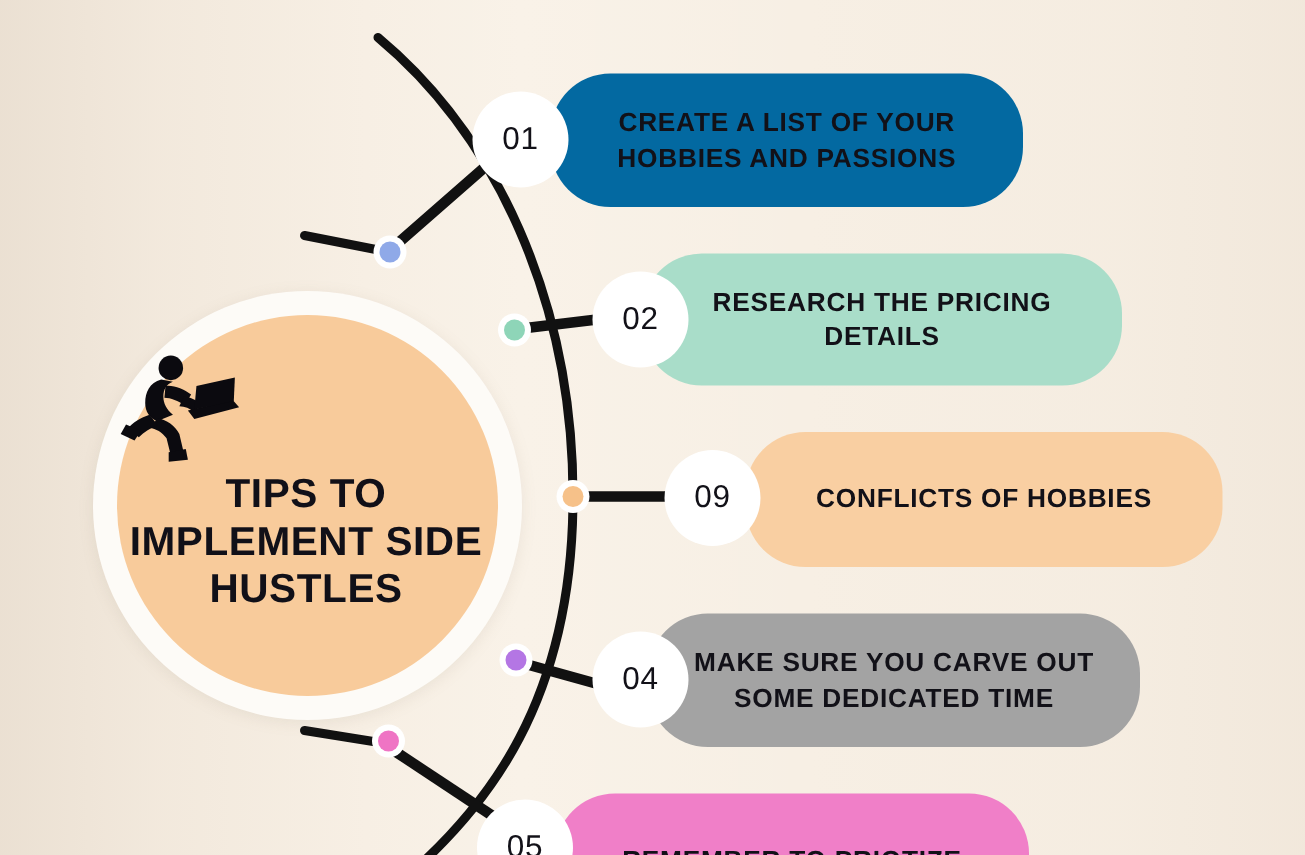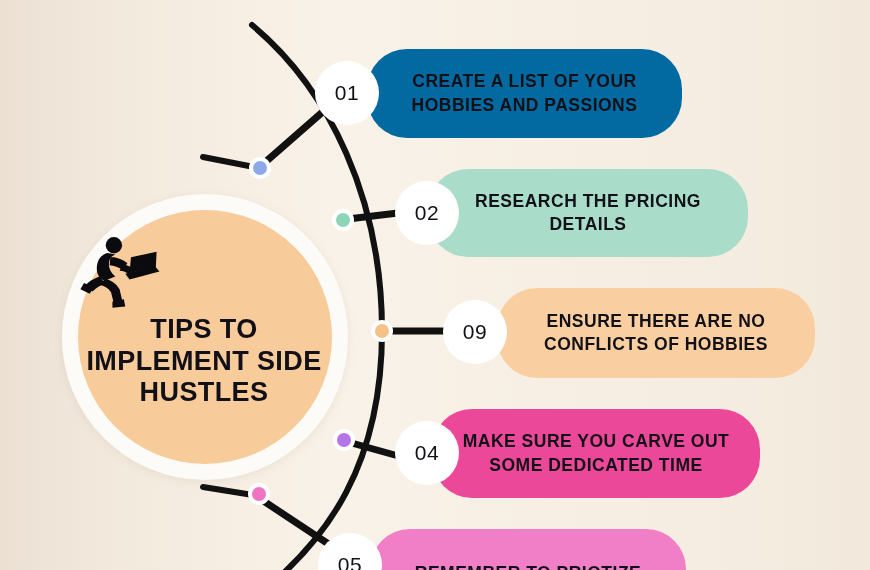--- a/index.html
+++ b/index.html
@@ -116,21 +116,21 @@
     letter-spacing: 0.5px;
     color: #121118;
     box-sizing: border-box;
     padding: 6px 18px;
     z-index: 2;
   }
 
   #pill-1 { left: 367px; top: 49px;  width: 315px; height: 89px;  background: #0369a1; }
   #pill-2 { left: 428px; top: 169px; width: 320px; height: 88px;  background: #a9ddc9; }
   #pill-3 { left: 497px; top: 288px; width: 318px; height: 90px;  background: #f9cfa2; }
-  #pill-4 { left: 432px; top: 409px; width: 328px; height: 89px;  background: #ec4899; }
+  #pill-4 { left: 432px; top: 409px; width: 328px; height: 89px;  background: #a3a3a3; }
   #pill-5 { left: 370px; top: 529px; width: 316px; height: 90px;  background: #f07fc8; }
 
   #badge-1 { left: 315px; top: 61px; }
   #badge-2 { left: 395px; top: 181px; }
   #badge-3 { left: 443px; top: 300px; }
   #badge-4 { left: 395px; top: 421px; }
   #badge-5 { left: 318px; top: 533px; }
 </style>
 </head>
 <body>
@@ -220,21 +220,20 @@
   <div class="pill" id="pill-2">
     <div>
       <div>RESEARCH THE PRICING</div>
       <div>DETAILS</div>
     </div>
   </div>
   <div class="num-badge" id="badge-2">02</div>
 
   <div class="pill" id="pill-3">
     <div>
-      <div>ENSURE THERE ARE NO</div>
       <div>CONFLICTS OF HOBBIES</div>
     </div>
   </div>
   <div class="num-badge" id="badge-3">09</div>
 
   <div class="pill" id="pill-4">
     <div>
       <div>MAKE SURE YOU CARVE OUT</div>
       <div>SOME DEDICATED TIME</div>
     </div>

